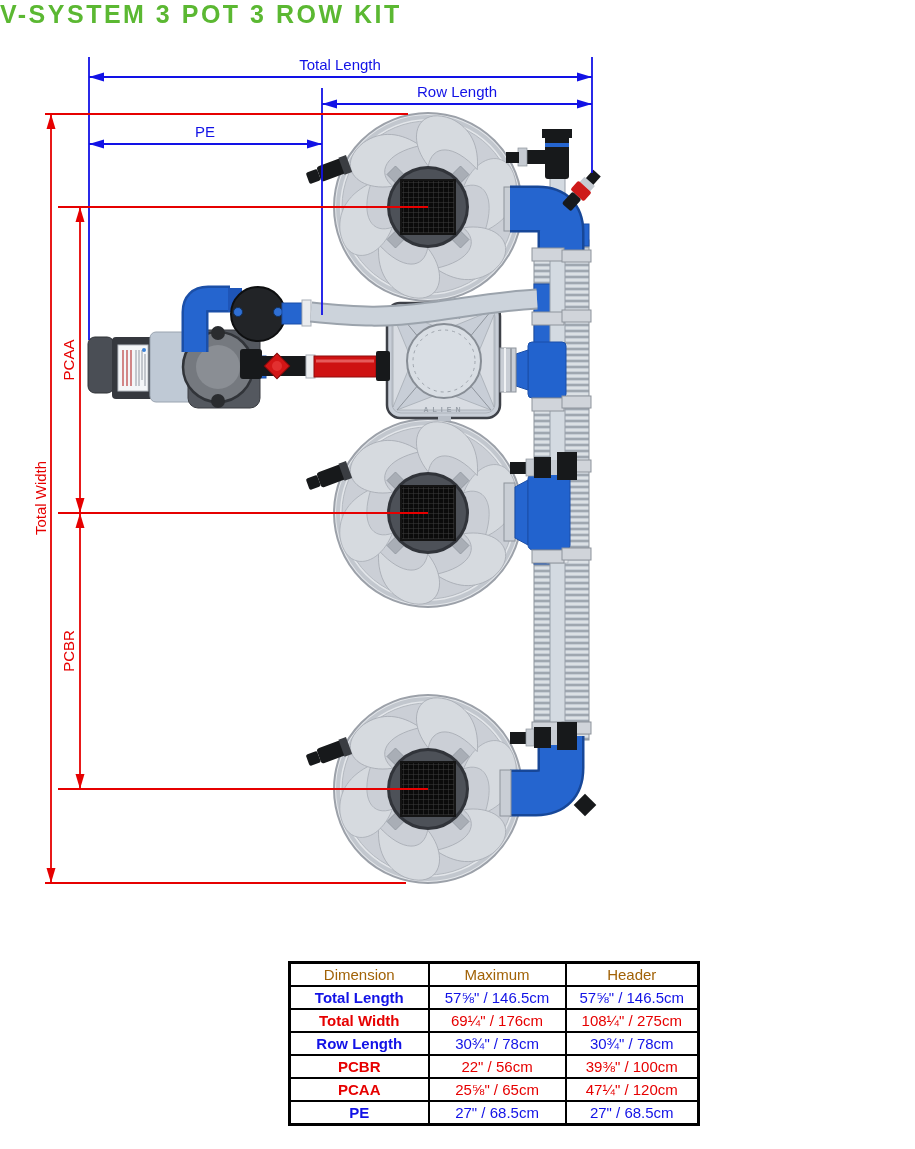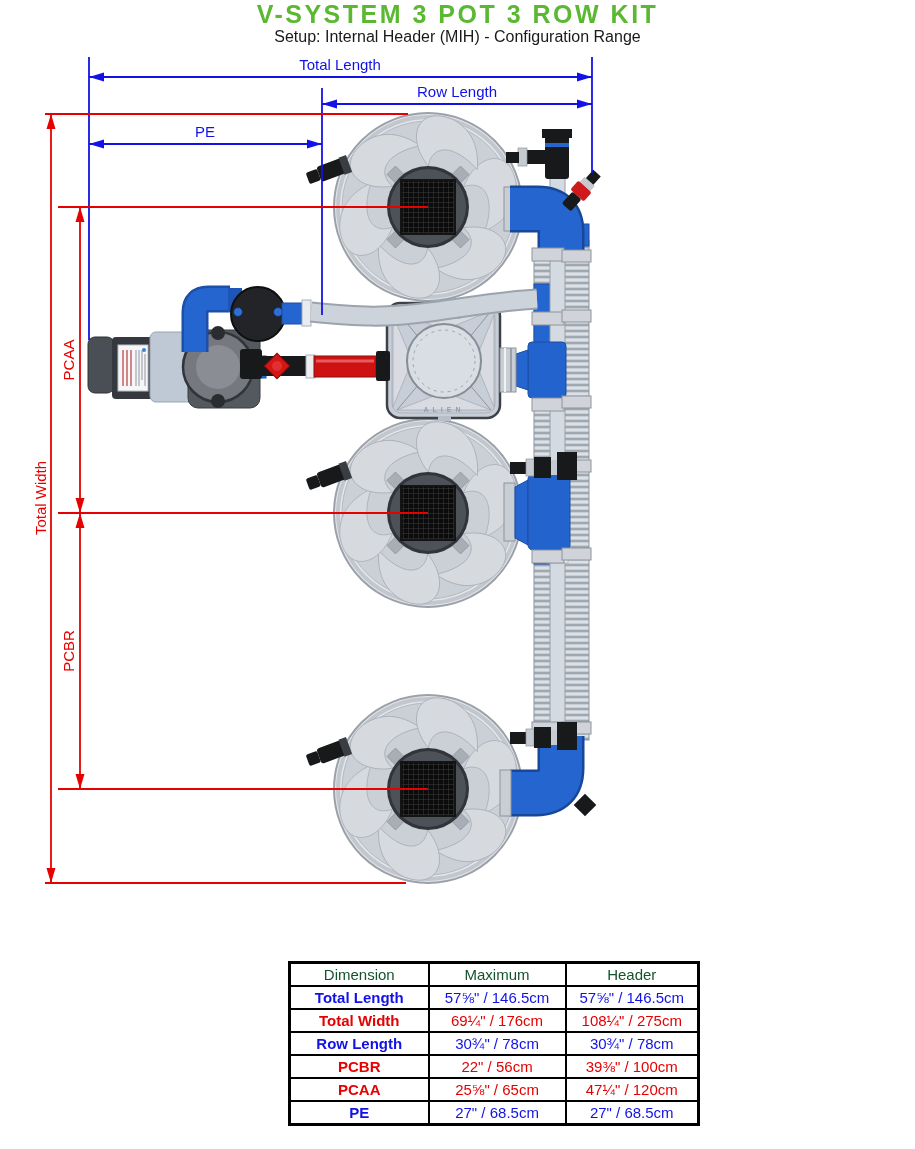--- a/index.html
+++ b/index.html
@@ -1,42 +1,41 @@
 <!DOCTYPE html>
 <html><head>
 <meta charset="utf-8">
 <style>
   html,body{margin:0;padding:0;background:#fff;}
   #page{position:relative;width:915px;height:1149px;background:#fff;overflow:hidden;
         font-family:"Liberation Sans",sans-serif;}
-  #hdr{position:absolute;top:0;left:0;width:915px;text-align:center;z-index:5;}
+  #hdr{position:absolute;top:0;left:0;width:915px;text-align:left;z-index:5;}
   #hdr .title{font-size:25px;font-weight:bold;letter-spacing:2.5px;color:#5BB832;line-height:28px;}
   #hdr .subtitle{font-size:16px;color:#1a1a1a;line-height:18px;}
   svg{position:absolute;top:0;left:0;}
   .dimtxt-b{font-size:15px;fill:#1212E6;font-family:"Liberation Sans",sans-serif;}
   .dimtxt-r{font-size:15px;fill:#E60000;font-family:"Liberation Sans",sans-serif;}
   .brand{font-size:7px;font-weight:bold;letter-spacing:4px;fill:#979EA7;font-family:"Liberation Sans",sans-serif;}
   #spec{position:absolute;left:288px;top:961px;width:412px;border-collapse:collapse;
         font-size:15px;text-align:center;}
   #spec td{border:2px solid #000;padding:1px 4px;height:19px;}
   #spec{border:3px solid #000;}
   #spec .nm{font-weight:bold;}
   #spec tr.blue td{color:#1212E6;}
   #spec tr.red td{color:#E60000;}
-  #spec tr.head td{color:#14532d;font-weight:normal;}
+  #spec tr.head td{color:#a16207;font-weight:normal;}
   col.c1{width:140px;}col.c2{width:138px;}col.c3{width:134px;}
 </style>
 </head>
 <body>
 
 <div id="page">
 
   <div id="hdr">
     <div class="title">V-SYSTEM 3 POT 3 ROW KIT</div>
-    <div class="subtitle">Setup: Internal Header (MIH) - Configuration Range</div>
   </div>
 
   <svg width="915" height="950" viewBox="0 0 915 950">
     <defs>
       <pattern id="meshPat" width="5" height="5" patternUnits="userSpaceOnUse">
         <rect width="5" height="5" fill="#0b0b0b"></rect>
         <path d="M0 0H5M0 0V5" stroke="#3d3d3d" stroke-width="1"></path>
       </pattern>
       <pattern id="ribsPat" width="8" height="6" patternUnits="userSpaceOnUse">
         <rect width="8" height="6" fill="#C6CDD5"></rect>

